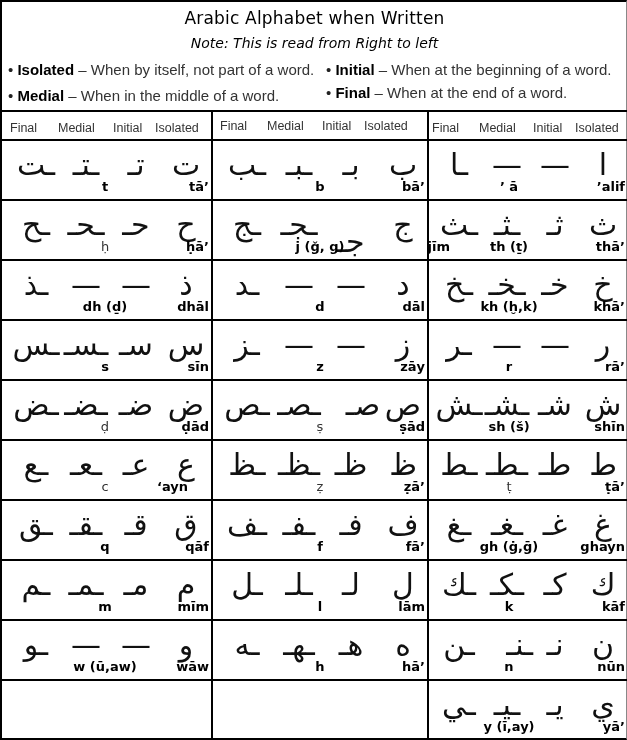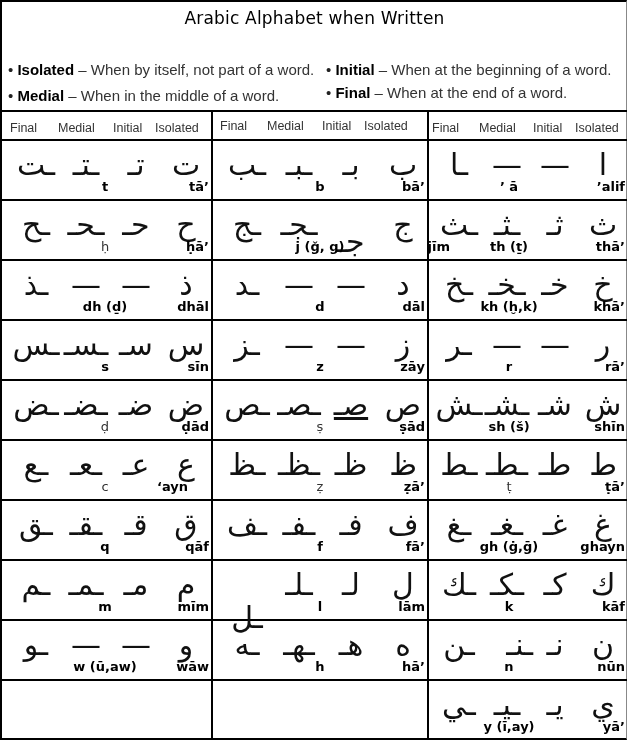--- a/index.html
+++ b/index.html
@@ -47,20 +47,21 @@
     .name {
       position: absolute; top: 38px; right: 2px; font-family: "DejaVu Sans", sans-serif; font-size: 13px;
       font-weight: bold; white-space: nowrap;
     }
   </style>
 </head>
 <body>
 
 <div class="page">
   <div class="title">Arabic Alphabet when Written</div>
+  <div class="subtitle">Note: This is read from Right to left</div>
 
   <div class="def" style="left:6px; top:59px;">• <b>Isolated</b><span class="desc"> – When by itself, not part of a word.</span></div>
   <div class="def" style="left:324px; top:59px;">• <b>Initial</b><span class="desc"> – When at the beginning of a word.</span></div>
   <div class="def" style="left:6px; top:85px;">• <b>Medial</b><span class="desc"> – When in the middle of a word.</span></div>
   <div class="def" style="left:324px; top:82px;">• <b>Final</b><span class="desc"> – When at the end of a word.</span></div>
 
   <div class="table" id="letter-table">
     <div class="vline" style="left:209px;"></div>
     <div class="vline" style="left:425px;"></div>
 
@@ -194,21 +195,21 @@
     <span class="glyph" dir="rtl" style="left: 8px;">ـض</span>
     <span class="glyph" dir="rtl" style="left: 58px;">ـضـ</span>
     <span class="glyph" dir="rtl" style="left: 108px;">ضـ</span>
     <span class="glyph" dir="rtl" style="left: 158px;">ض</span>
     <span class="translit light" style="left: 103px;">ḍ</span>
     <span class="name">ḍād</span>
   </div>
         <div class="cell" style="left: 211px; top: 269px; width: 214px;">
     <span class="glyph" dir="rtl" style="left: 8px;">ـص</span>
     <span class="glyph" dir="rtl" style="left: 60px;">ـصـ</span>
-    <span class="glyph" dir="rtl" style="left: 112px; text-decoration: underline;">صـ</span>
+    <span class="glyph" dir="rtl" style="left: 124px;">صـ</span>
     <span class="glyph" dir="rtl" style="left: 164px;">ص</span>
     <span class="translit light" style="left: 107px;">ṣ</span>
     <span class="name">ṣād</span>
   </div>
         <div class="cell" style="left: 427px; top: 269px; width: 198px;">
     <span class="glyph" dir="rtl" style="left: 4px;">ـش</span>
     <span class="glyph" dir="rtl" style="left: 52px;">ـشـ</span>
     <span class="glyph" dir="rtl" style="left: 100px;">شـ</span>
     <span class="glyph" dir="rtl" style="left: 148px;">ش</span>
     <span class="translit" style="left: 80px;">sh (š)</span>
@@ -264,21 +265,21 @@
   </div>
         <div class="cell" style="left: 0px; top: 449px; width: 209px;">
     <span class="glyph" dir="rtl" style="left: 8px;">ـم</span>
     <span class="glyph" dir="rtl" style="left: 58px;">ـمـ</span>
     <span class="glyph" dir="rtl" style="left: 108px;">مـ</span>
     <span class="glyph" dir="rtl" style="left: 158px;">م</span>
     <span class="translit" style="left: 103px;">m</span>
     <span class="name">mīm</span>
   </div>
         <div class="cell" style="left: 211px; top: 449px; width: 214px;">
-    <span class="glyph" dir="rtl" style="left: 8px; margin-top: 33px;">ـل</span>
+    <span class="glyph" dir="rtl" style="left: 8px;">ـل</span>
     <span class="glyph" dir="rtl" style="left: 60px;">ـلـ</span>
     <span class="glyph" dir="rtl" style="left: 112px;">لـ</span>
     <span class="glyph" dir="rtl" style="left: 164px;">ل</span>
     <span class="translit" style="left: 107px;">l</span>
     <span class="name">lām</span>
   </div>
         <div class="cell" style="left: 427px; top: 449px; width: 198px;">
     <span class="glyph" dir="rtl" style="left: 4px;">ـك</span>
     <span class="glyph" dir="rtl" style="left: 52px;">ـكـ</span>
     <span class="glyph" dir="rtl" style="left: 100px;">كـ</span>

